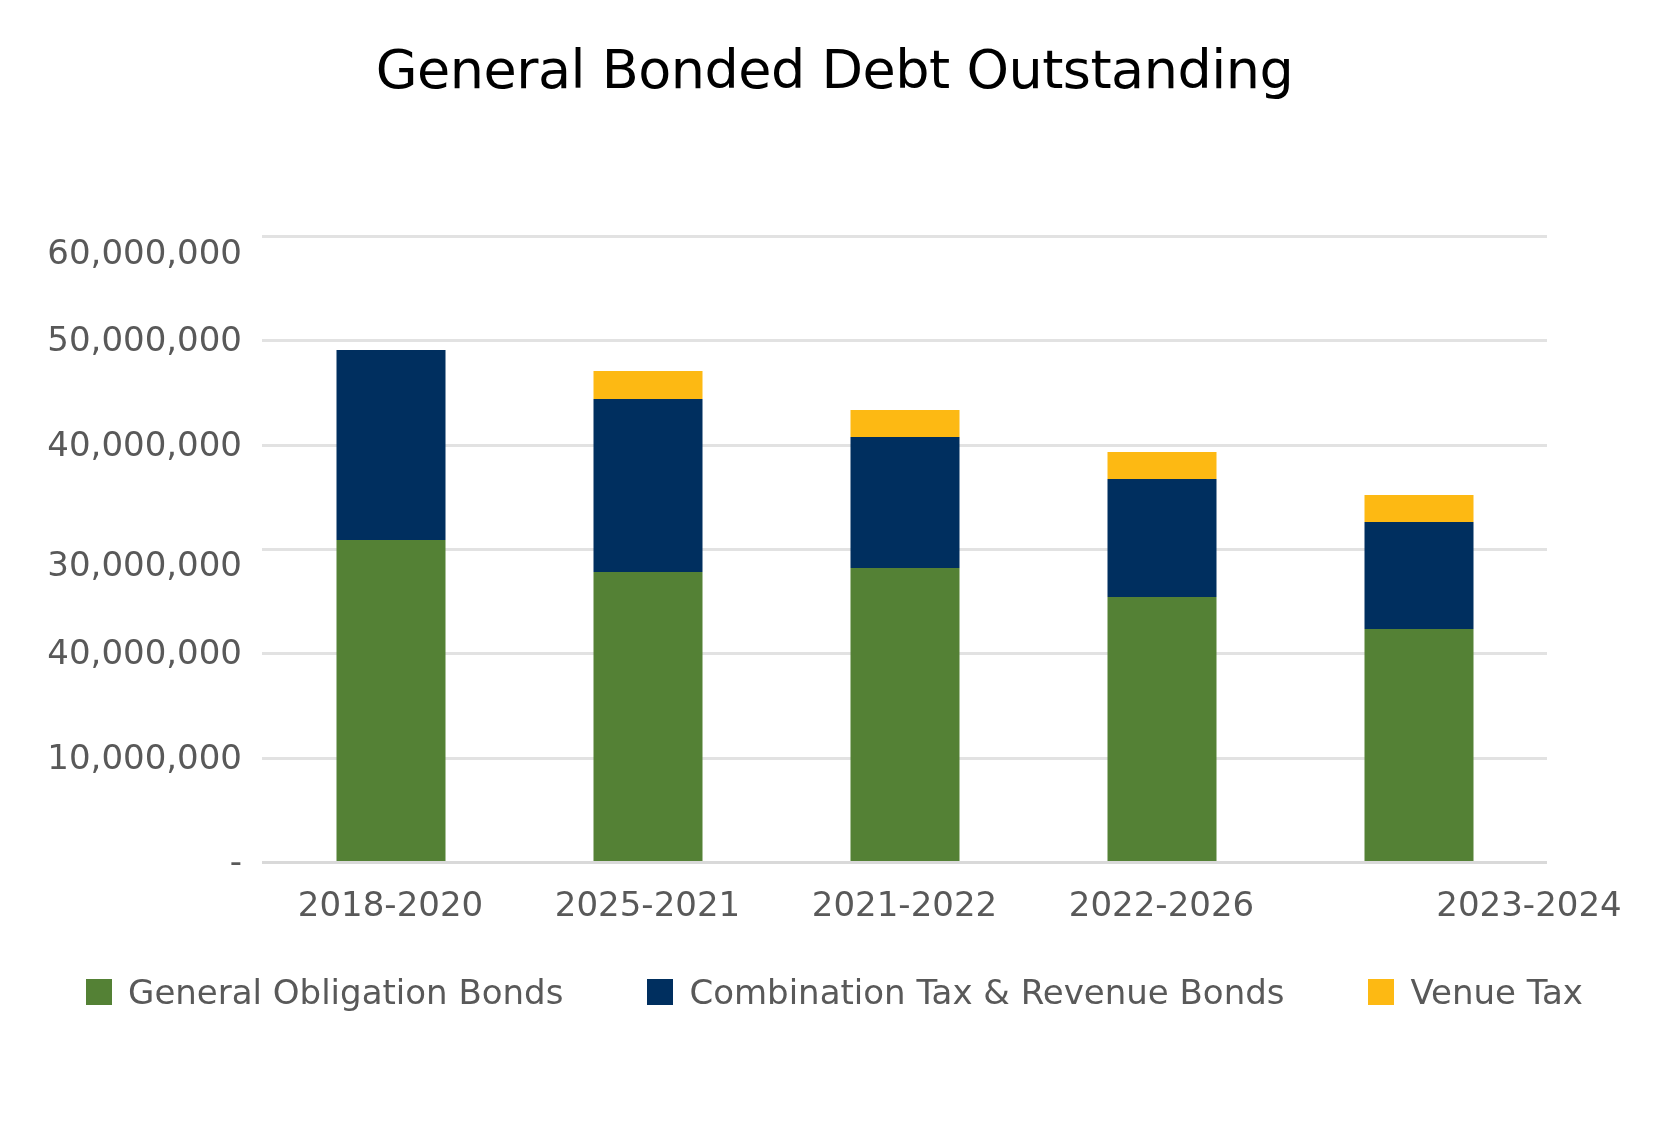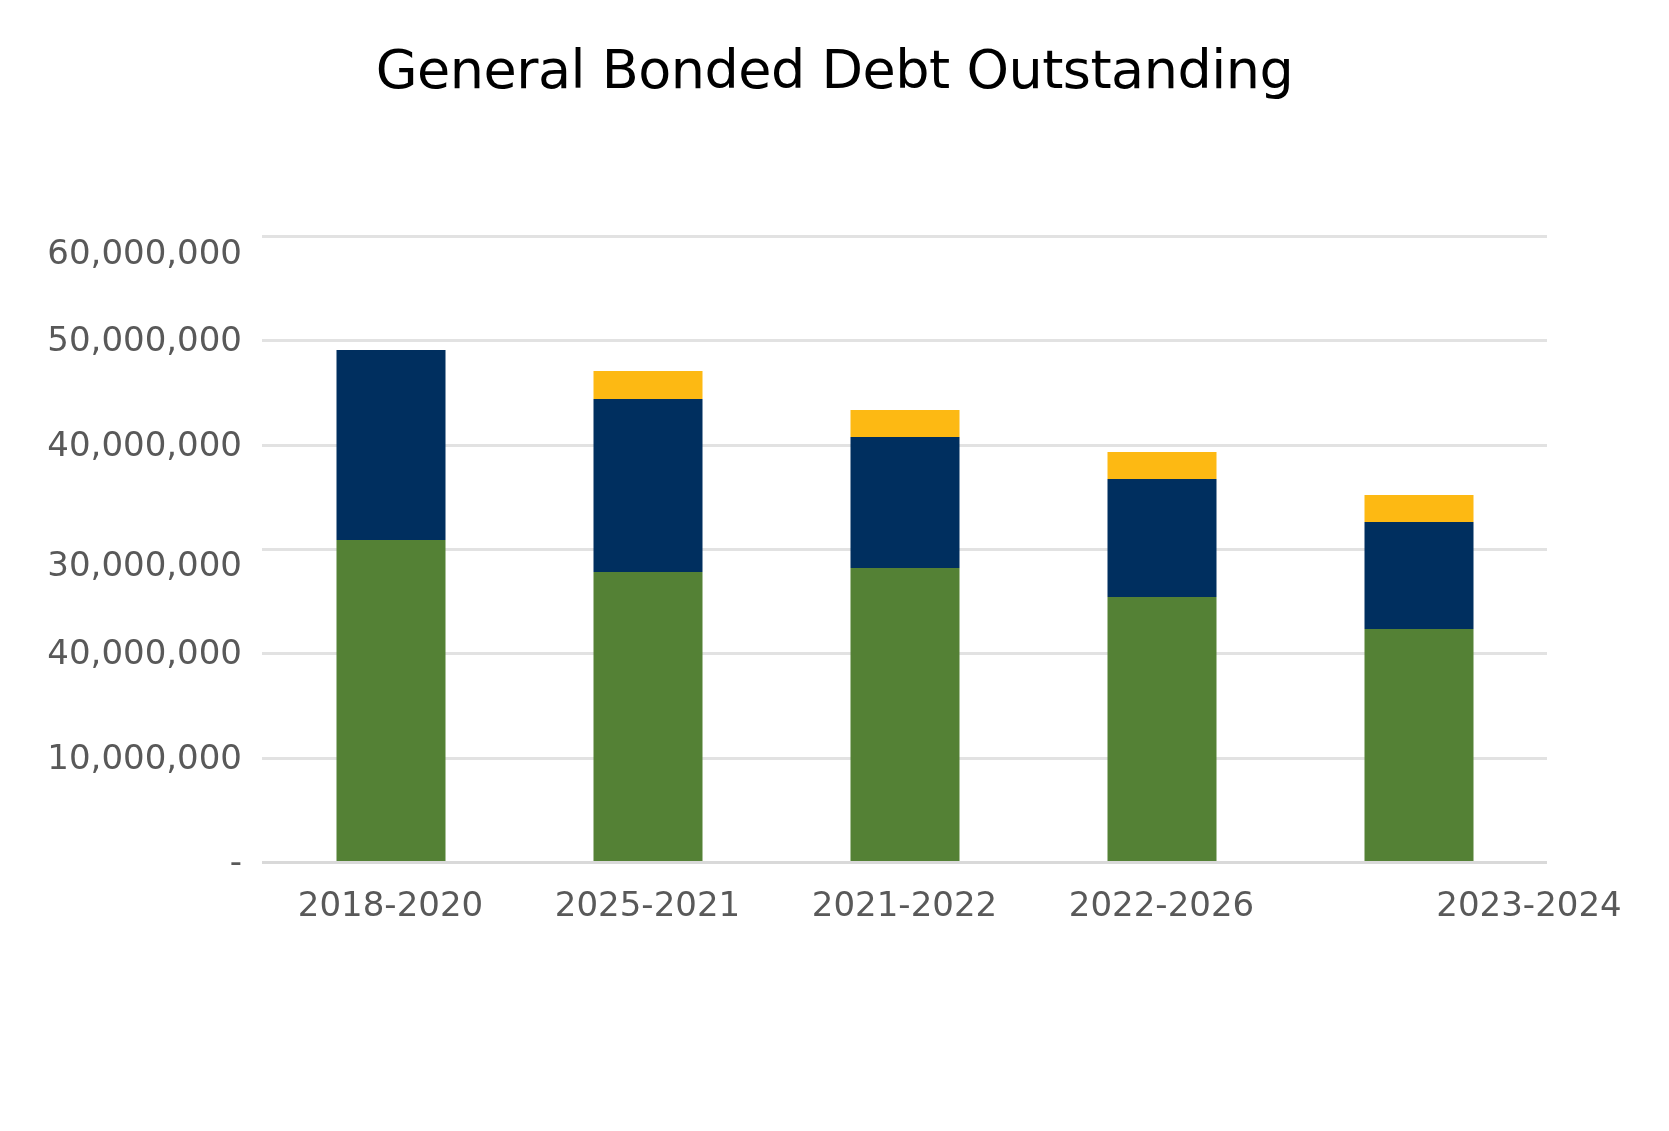--- a/index.html
+++ b/index.html
@@ -203,14 +203,28 @@
     </div>
 
   <div id="x-axis-labels">
       <div class="xtick" style="left: 390.5px;">2018-2020</div>
       <div class="xtick" style="left: 647.5px;">2025-2021</div>
       <div class="xtick" style="left: 904.5px;">2021-2022</div>
       <div class="xtick" style="left: 1161.5px;">2022-2026</div>
       <div class="xtick" style="left: 1501px; margin-left: 28px;">2023-2024</div>
     </div>
 
+  <div class="legend" id="legend">
+      <div class="legend-item">
+        <span class="legend-swatch" style="background: rgb(84, 129, 53);"></span>
+        <span class="legend-label">General Obligation Bonds</span>
+      </div>
+      <div class="legend-item">
+        <span class="legend-swatch" style="background: rgb(0, 47, 95);"></span>
+        <span class="legend-label">Combination Tax &amp; Revenue Bonds</span>
+      </div>
+      <div class="legend-item">
+        <span class="legend-swatch" style="background: rgb(253, 185, 19);"></span>
+        <span class="legend-label">Venue Tax</span>
+      </div>
+    </div>
 
 </div>
 
 </body></html>

